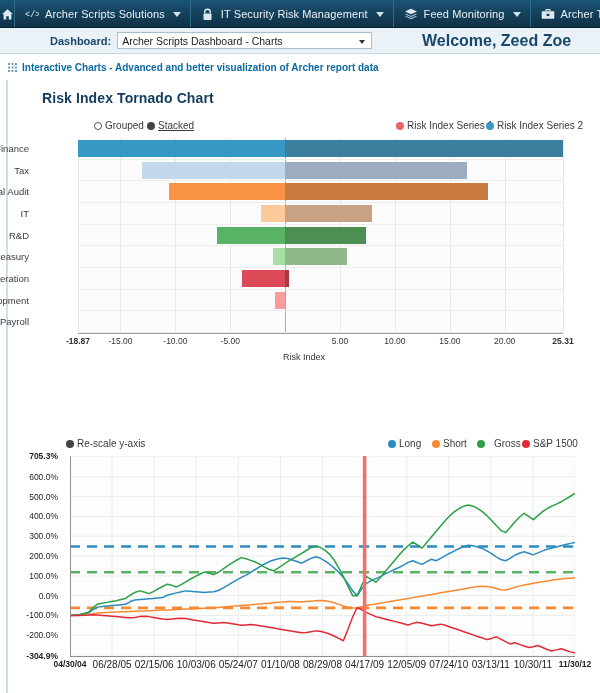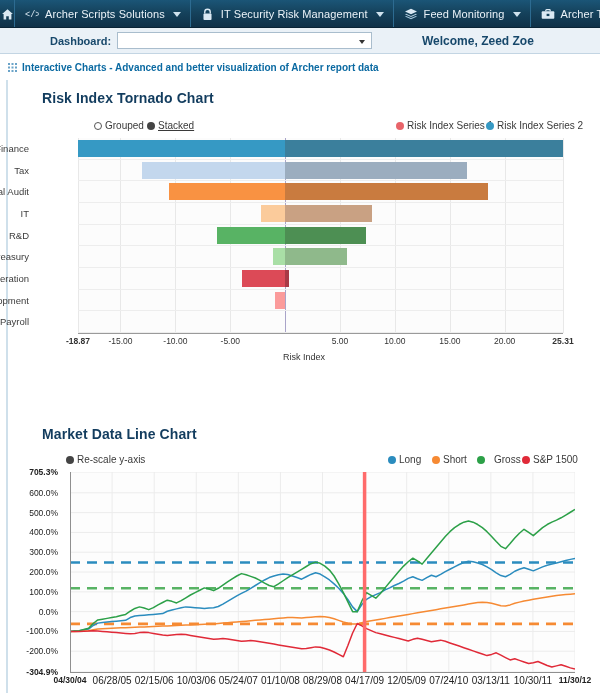--- a/index.html
+++ b/index.html
@@ -79,21 +79,21 @@
   }
   .dash-select .sel-caret {
     position: absolute; right: 6px; top: 7px;
     width: 0; height: 0;
     border-left: 3.5px solid transparent;
     border-right: 3.5px solid transparent;
     border-top: 4px solid #333;
   }
   .welcome {
     position: absolute; left: 422px;
-    font-size: 12px; font-weight: bold; color: #17486b;
+    font-size: 16px; font-weight: bold; color: #17486b;
   }
 
   
   .page {
     background: #ffffff;
     height: 639px;
     position: relative;
   }
   .iset-header {
     display: flex; align-items: center; gap: 5px;
@@ -269,20 +269,21 @@
     </span>
     <span class="nav-label">Archer Toolbox</span>
 
   </div>
 
 </div>
 
 <div class="dashbar">
   <span class="dash-label">Dashboard:</span>
   <div class="dash-select">
+    <span>Archer Scripts Dashboard - Charts</span>
     <span class="sel-caret"></span>
   </div>
   <span class="welcome">Welcome, Zeed Zoe</span>
 </div>
 
 <div class="page">
 
   <div class="iset-header">
     <span class="grip-icon">
       <svg width="9" height="9" viewBox="0 0 9 9">
@@ -400,21 +401,20 @@
             <div class="ttick" style="left: 386.93px;">10.00</div>
             <div class="ttick" style="left: 441.819px;">15.00</div>
             <div class="ttick" style="left: 496.708px;">20.00</div>
             <div class="ttick bold" style="left: 555px;">25.31</div>
           </div>
         <div class="taxis-title">Risk Index</div>
       </div>
     </div>
 
     <div class="chart-panel" style="padding-top:58px;">
-      <div class="chart-title">Market Data Line Chart</div>
 
       <div class="legend-row" style="margin-top:12px;">
         <div class="legend-chip" style="left:58px;">
           <span class="dot" style="background:#444;"></span>
           <span>Re-scale y-axis</span>
         </div>
         <div class="legend-chip" style="left:380px;">
           <span class="dot" style="background:#2b8cbe;"></span>
           <span>Long</span>
         </div>

